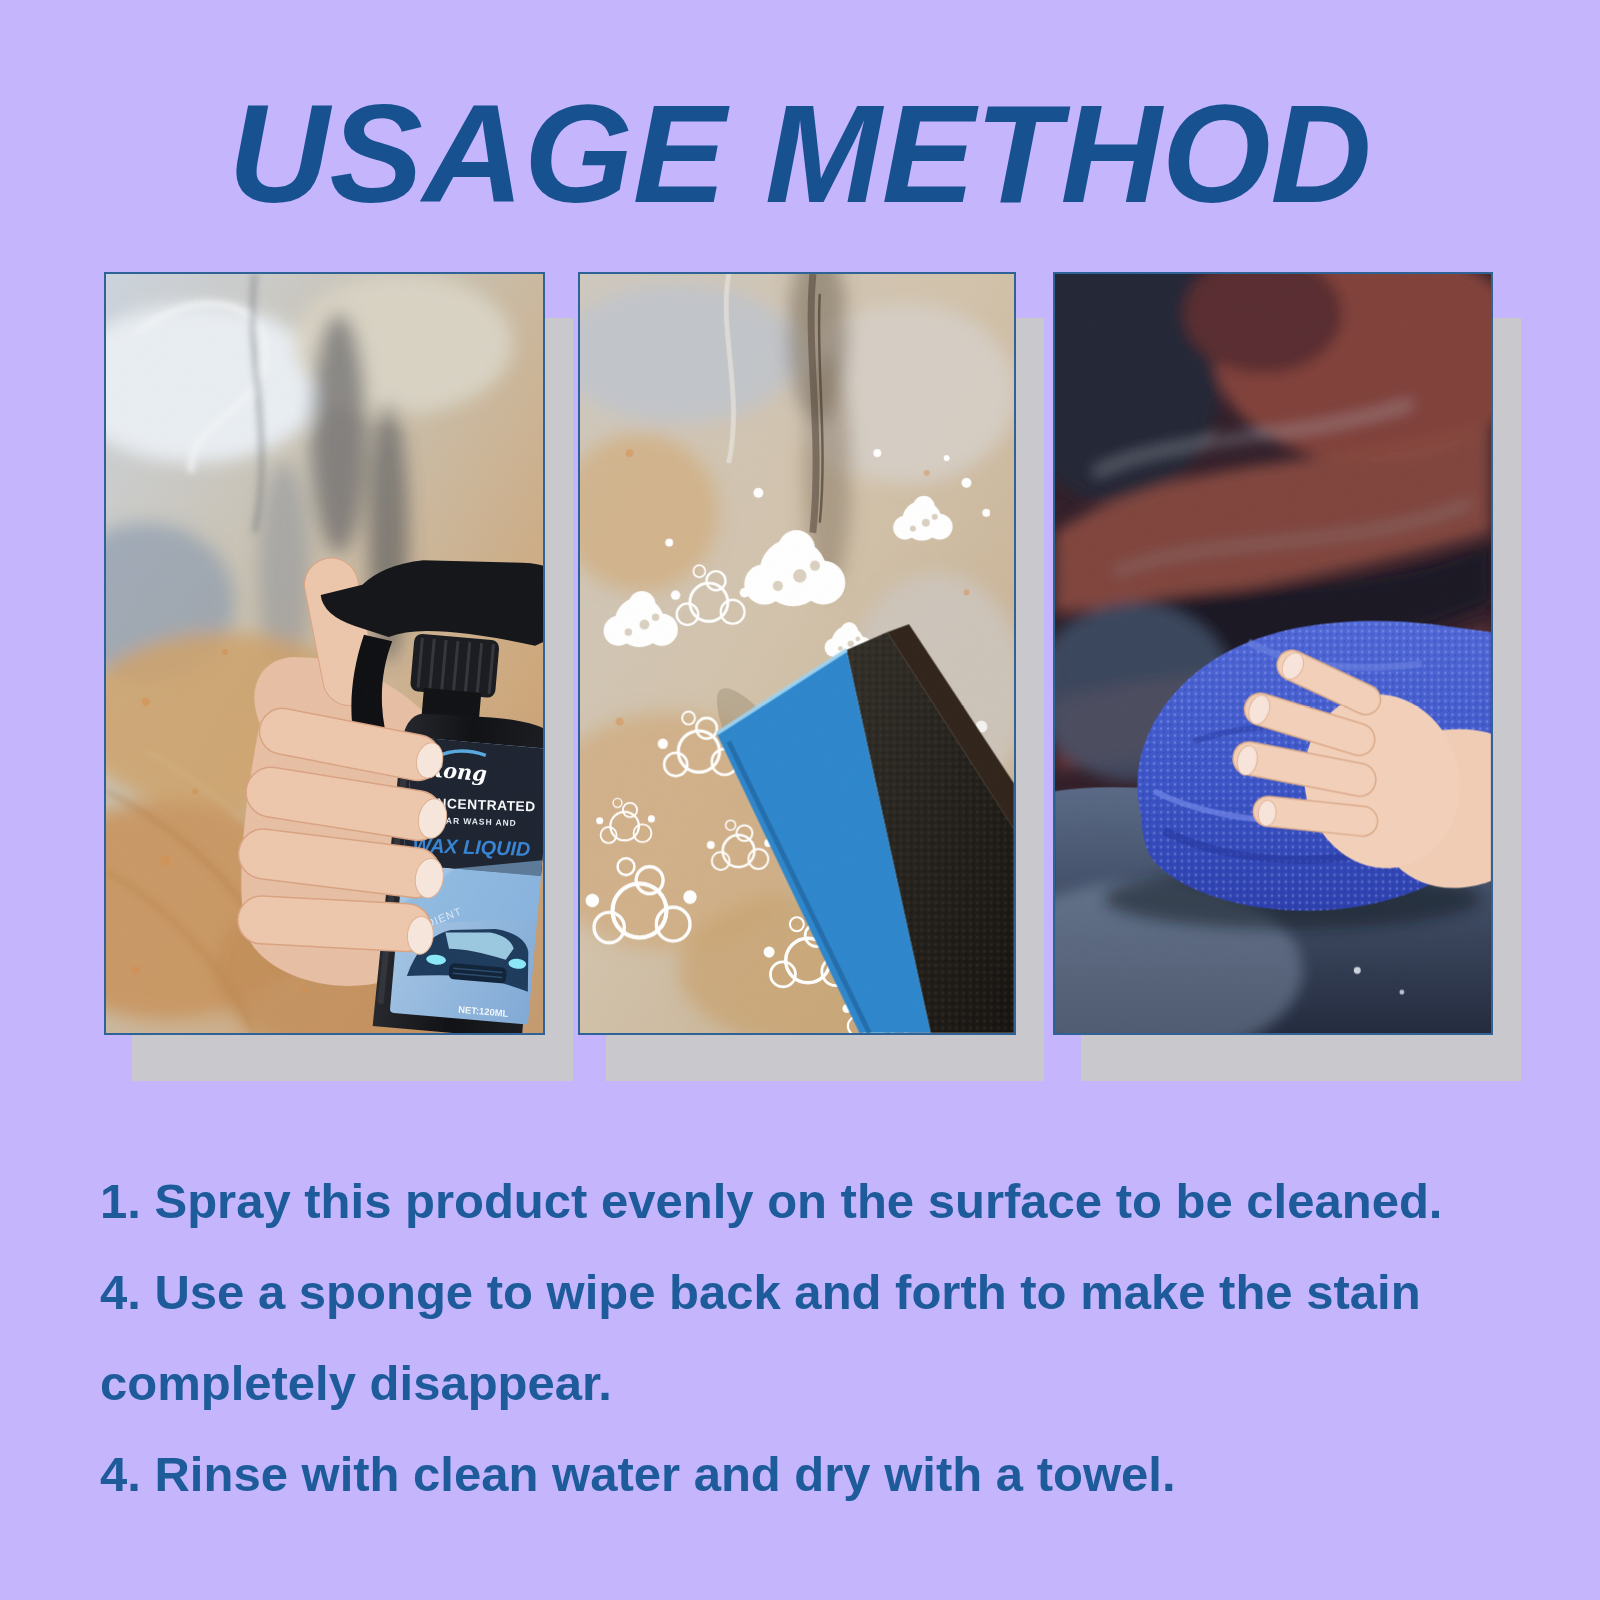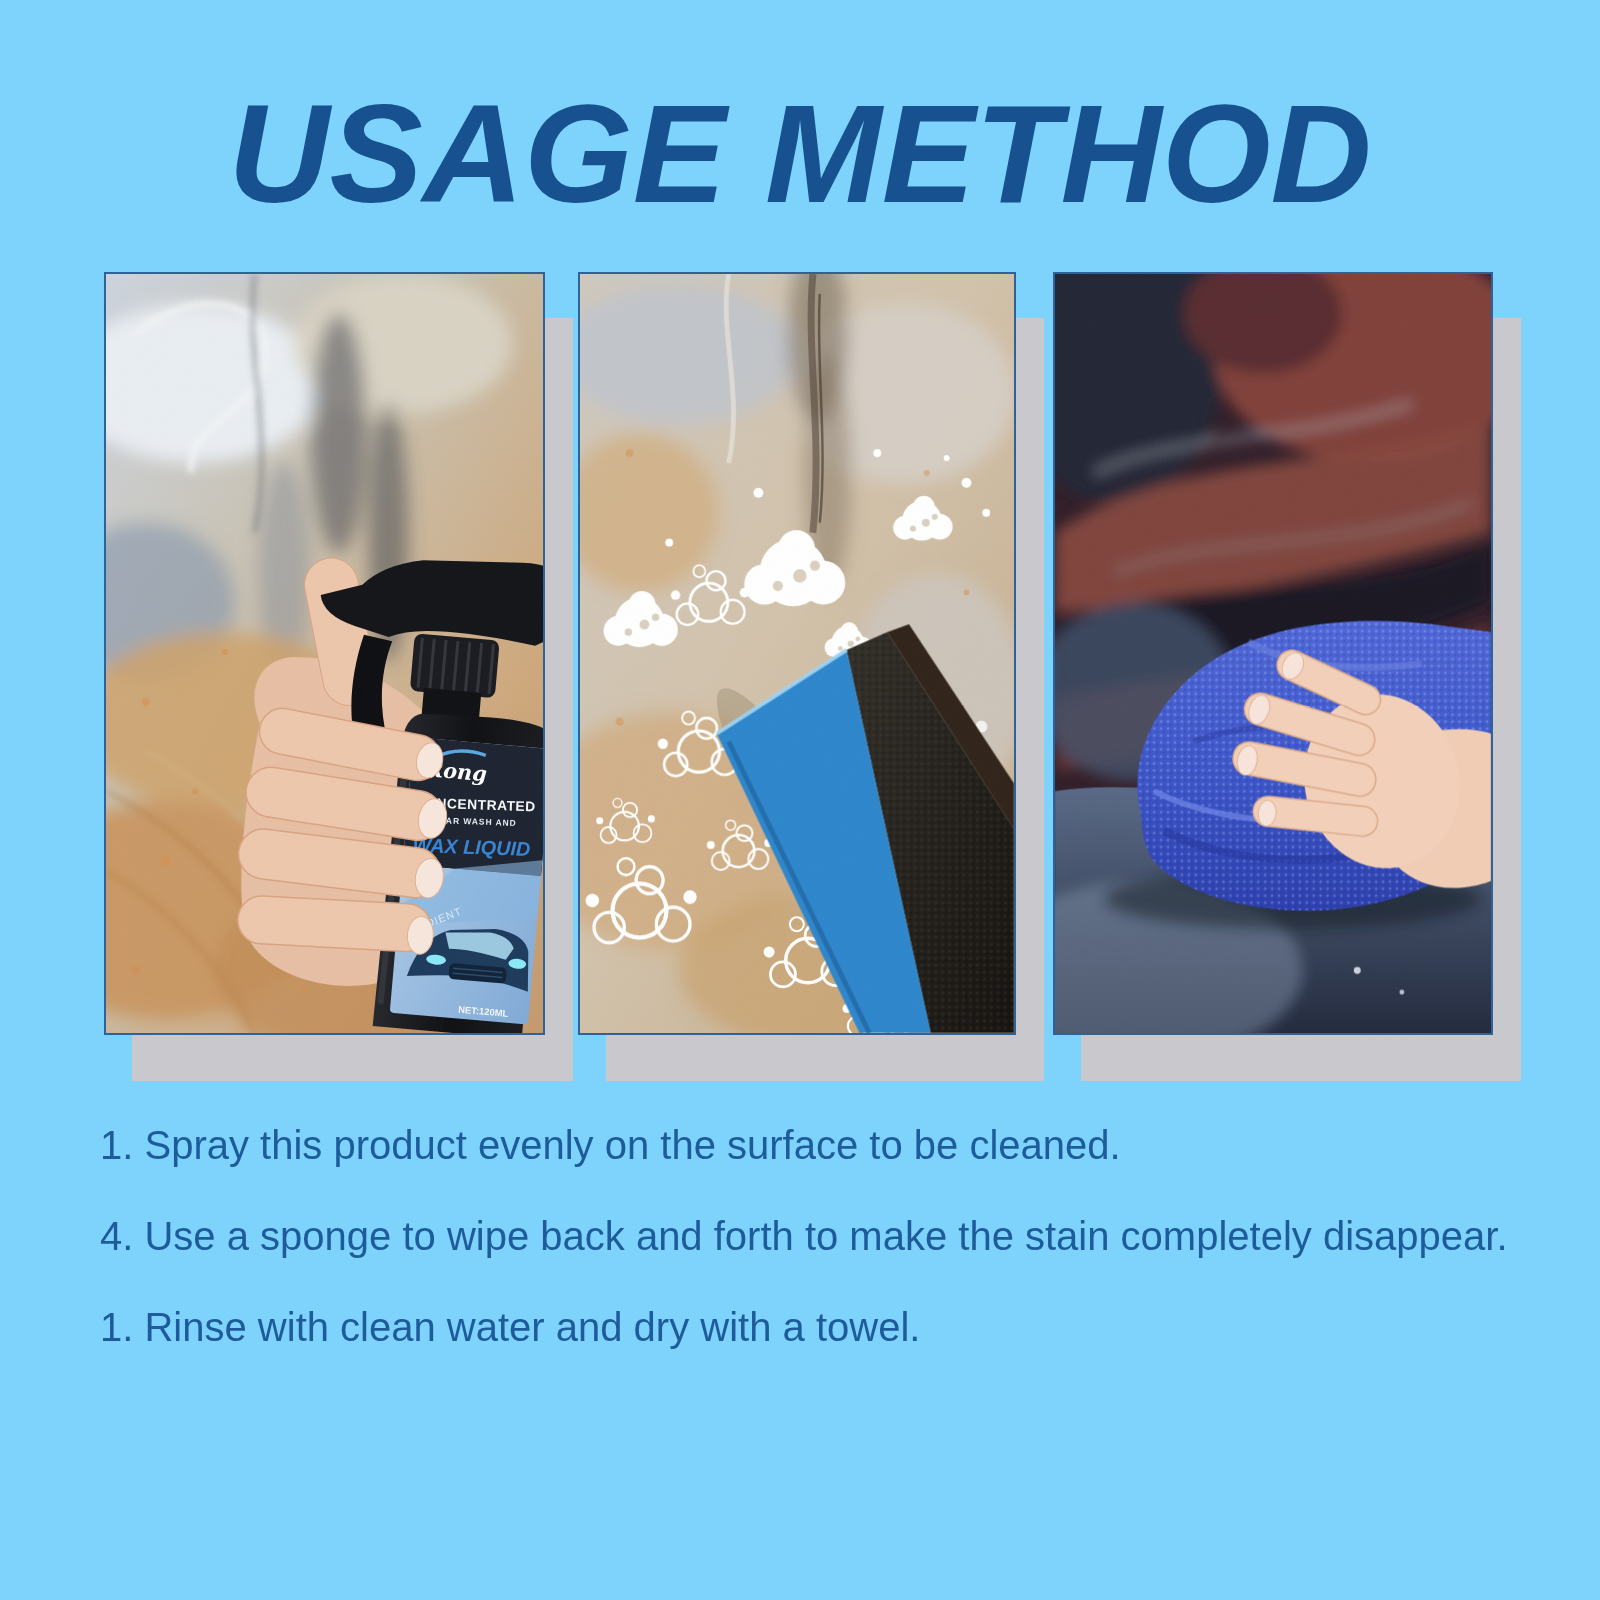--- a/index.html
+++ b/index.html
@@ -1,28 +1,28 @@
 <!DOCTYPE html>
 <html><head>
 <meta charset="utf-8">
 <style>
   html,body{margin:0;padding:0;background:#ffffff;}
-  .canvas{position:relative;width:1600px;height:1600px;background:#7dd3fc;overflow:hidden;
+  .canvas{position:relative;width:1600px;height:1600px;background:#c4b5fd;overflow:hidden;
           font-family:"Liberation Sans",sans-serif;}
   .title{position:absolute;left:0;right:0;top:84px;margin:0;text-align:center;
          font-size:140px;line-height:1;font-weight:bold;font-style:italic;
          letter-spacing:0px;color:#17518f;white-space:nowrap;transform:scaleX(1.0);}
   .photo{position:absolute;top:272px;margin:0;border:2px solid #2f6398;
          box-shadow:28px 46px 0 #c9c9cd;background:#d8d2c8;overflow:hidden;}
   .p1{left:104px;width:437px;height:759px;}
   .p2{left:578px;width:434px;height:759px;}
   .p3{left:1053px;width:436px;height:759px;}
   .photo svg{display:block;width:100%;height:100%;}
-  .instructions{position:absolute;left:100px;top:1100px;width:1448px;
-                color:#1e5b9b;font-size:40px;line-height:91px;}
+  .instructions{position:absolute;left:100px;top:1156px;width:1448px;
+                color:#1e5b9b;font-size:49px;line-height:91px;font-weight:bold;}
   .instructions p{margin:0;}
 </style>
 </head>
 <body>
 
 <div class="canvas">
 
   <h1 class="title">USAGE METHOD</h1>
 
   <figure class="photo p1">
@@ -311,16 +311,16 @@
           <ellipse cx="214" cy="542" rx="9" ry="13" transform="rotate(6 214 542)"></ellipse>
         </g>
       </g>
       <rect width="440" height="763" filter="url(#s3grain)" opacity="0.1"></rect>
     </svg>
   </figure>
 
   <div class="instructions">
     <p>1. Spray this product evenly on the surface to be cleaned.</p>
     <p>4. Use a sponge to wipe back and forth to make the stain completely disappear.</p>
-    <p>1. Rinse with clean water and dry with a towel.</p>
+    <p>4. Rinse with clean water and dry with a towel.</p>
   </div>
 
 </div>
 
 </body></html>

